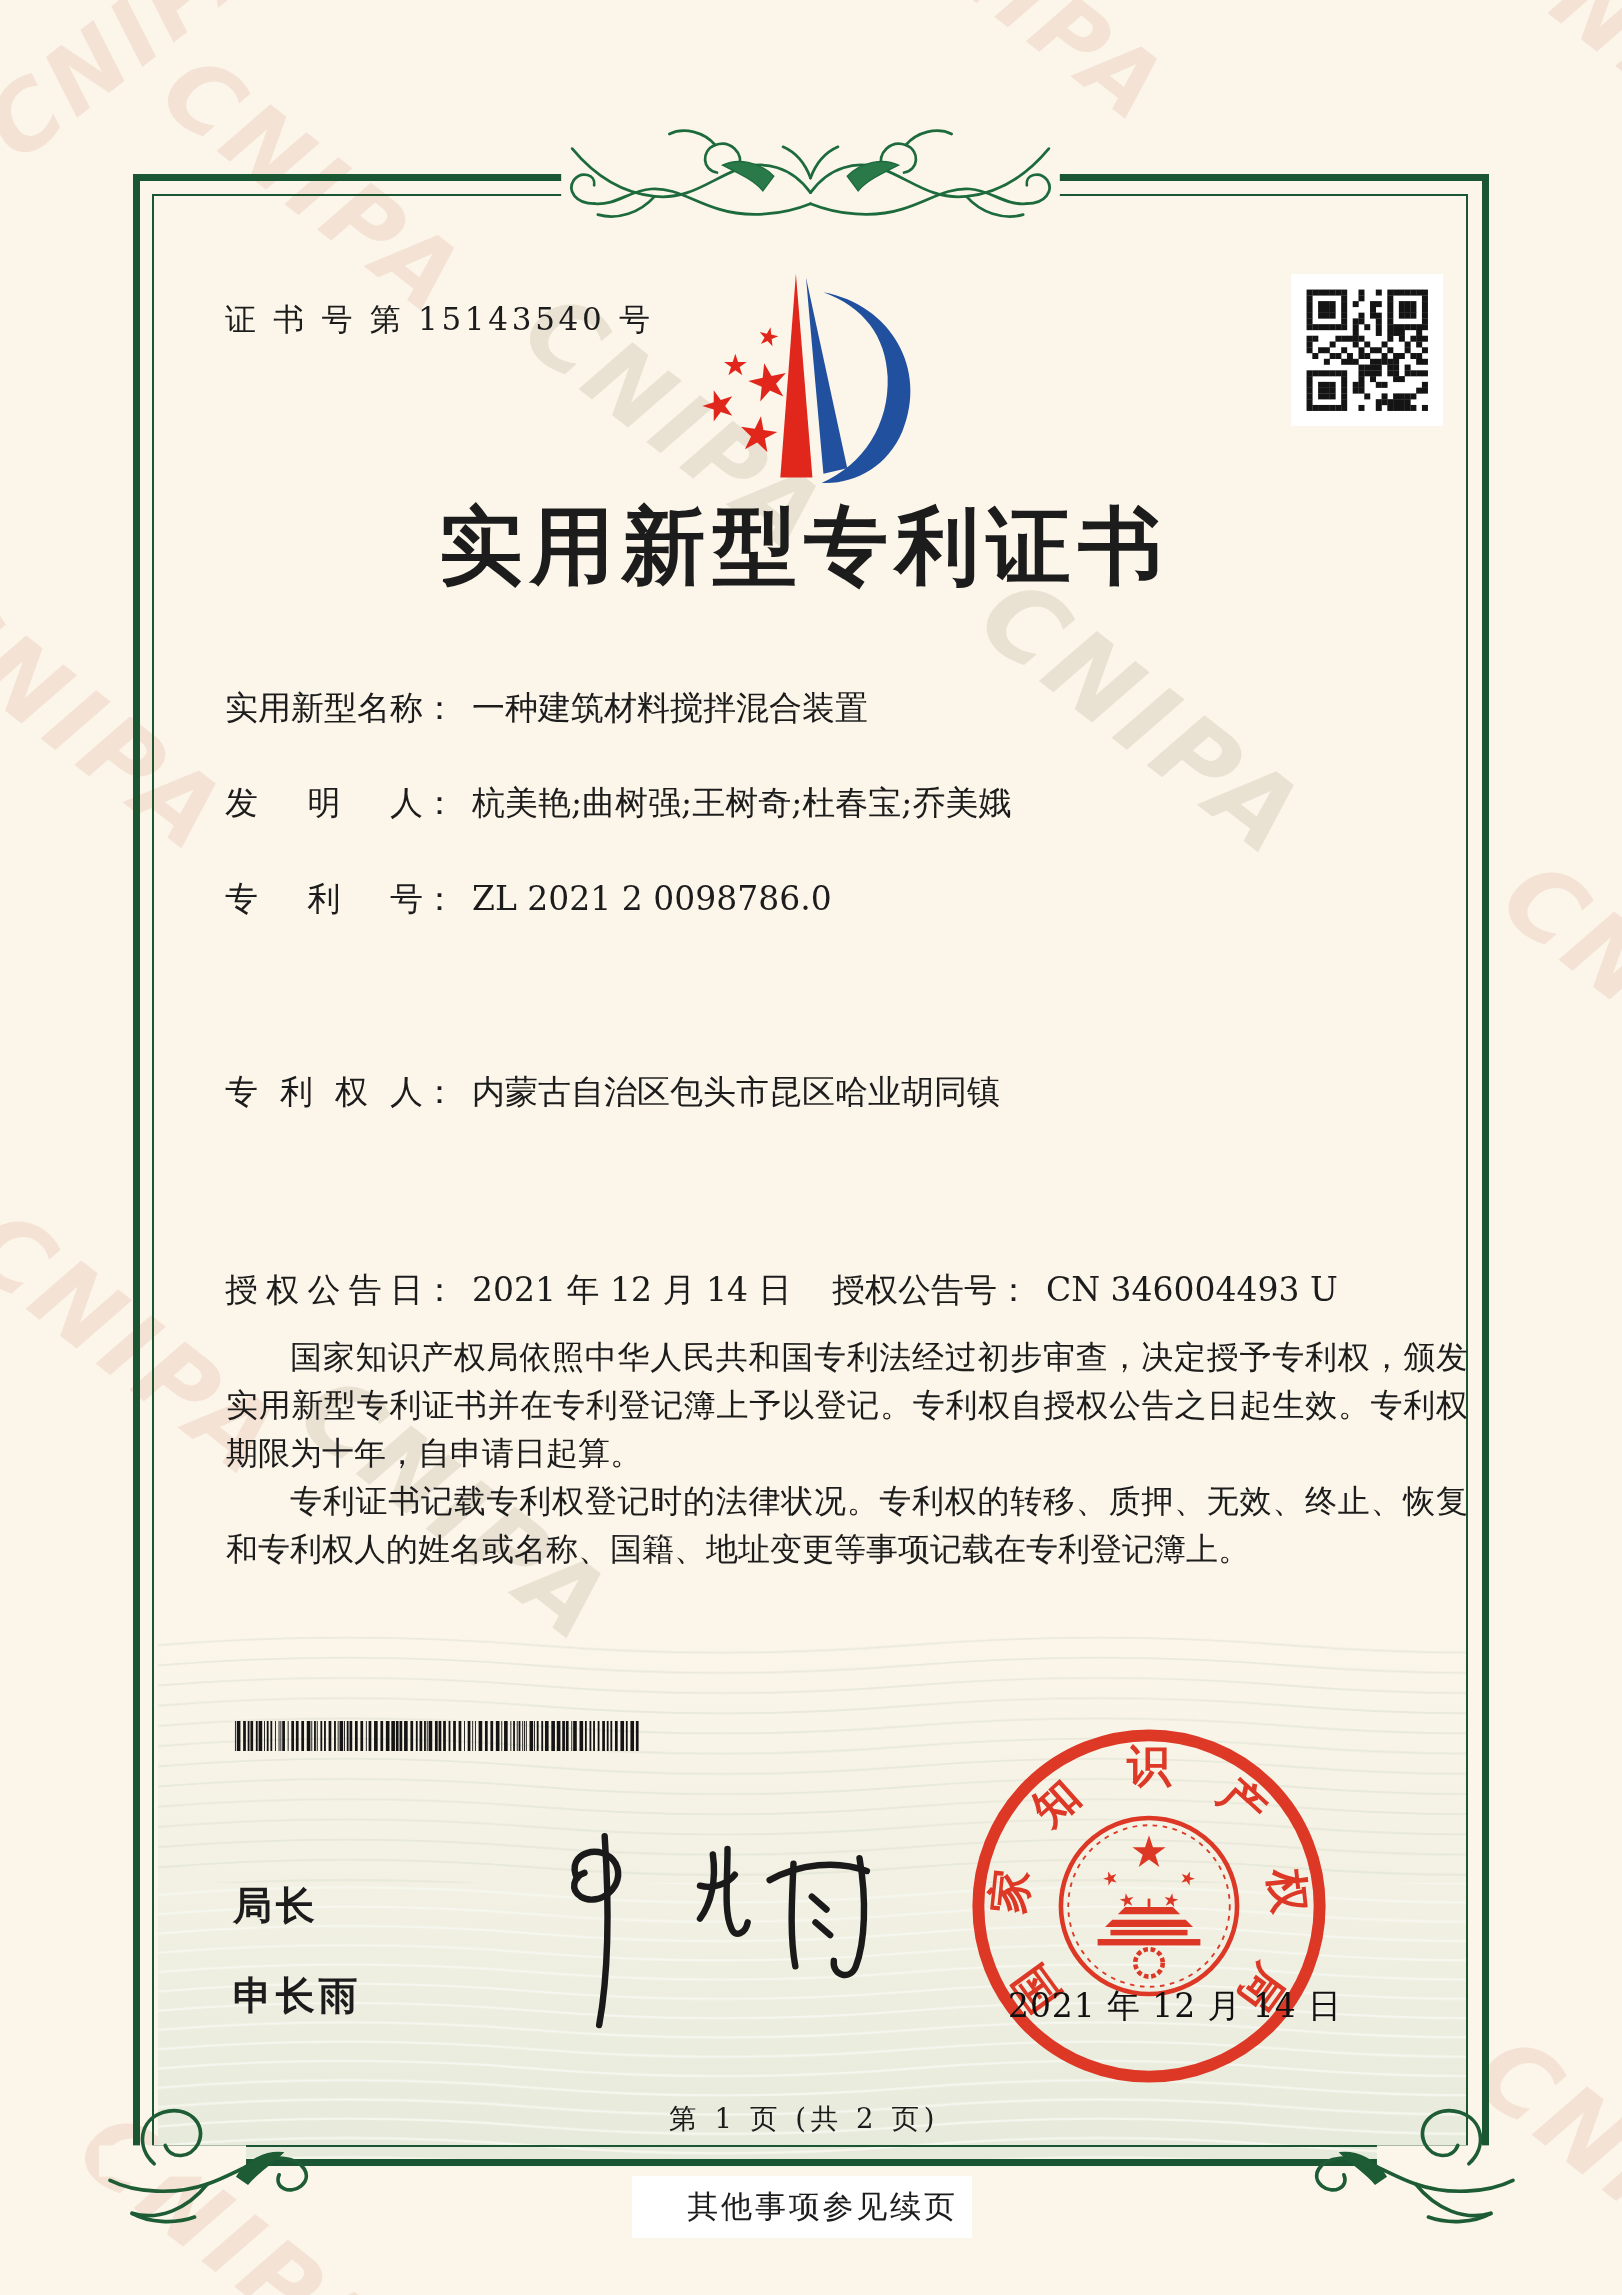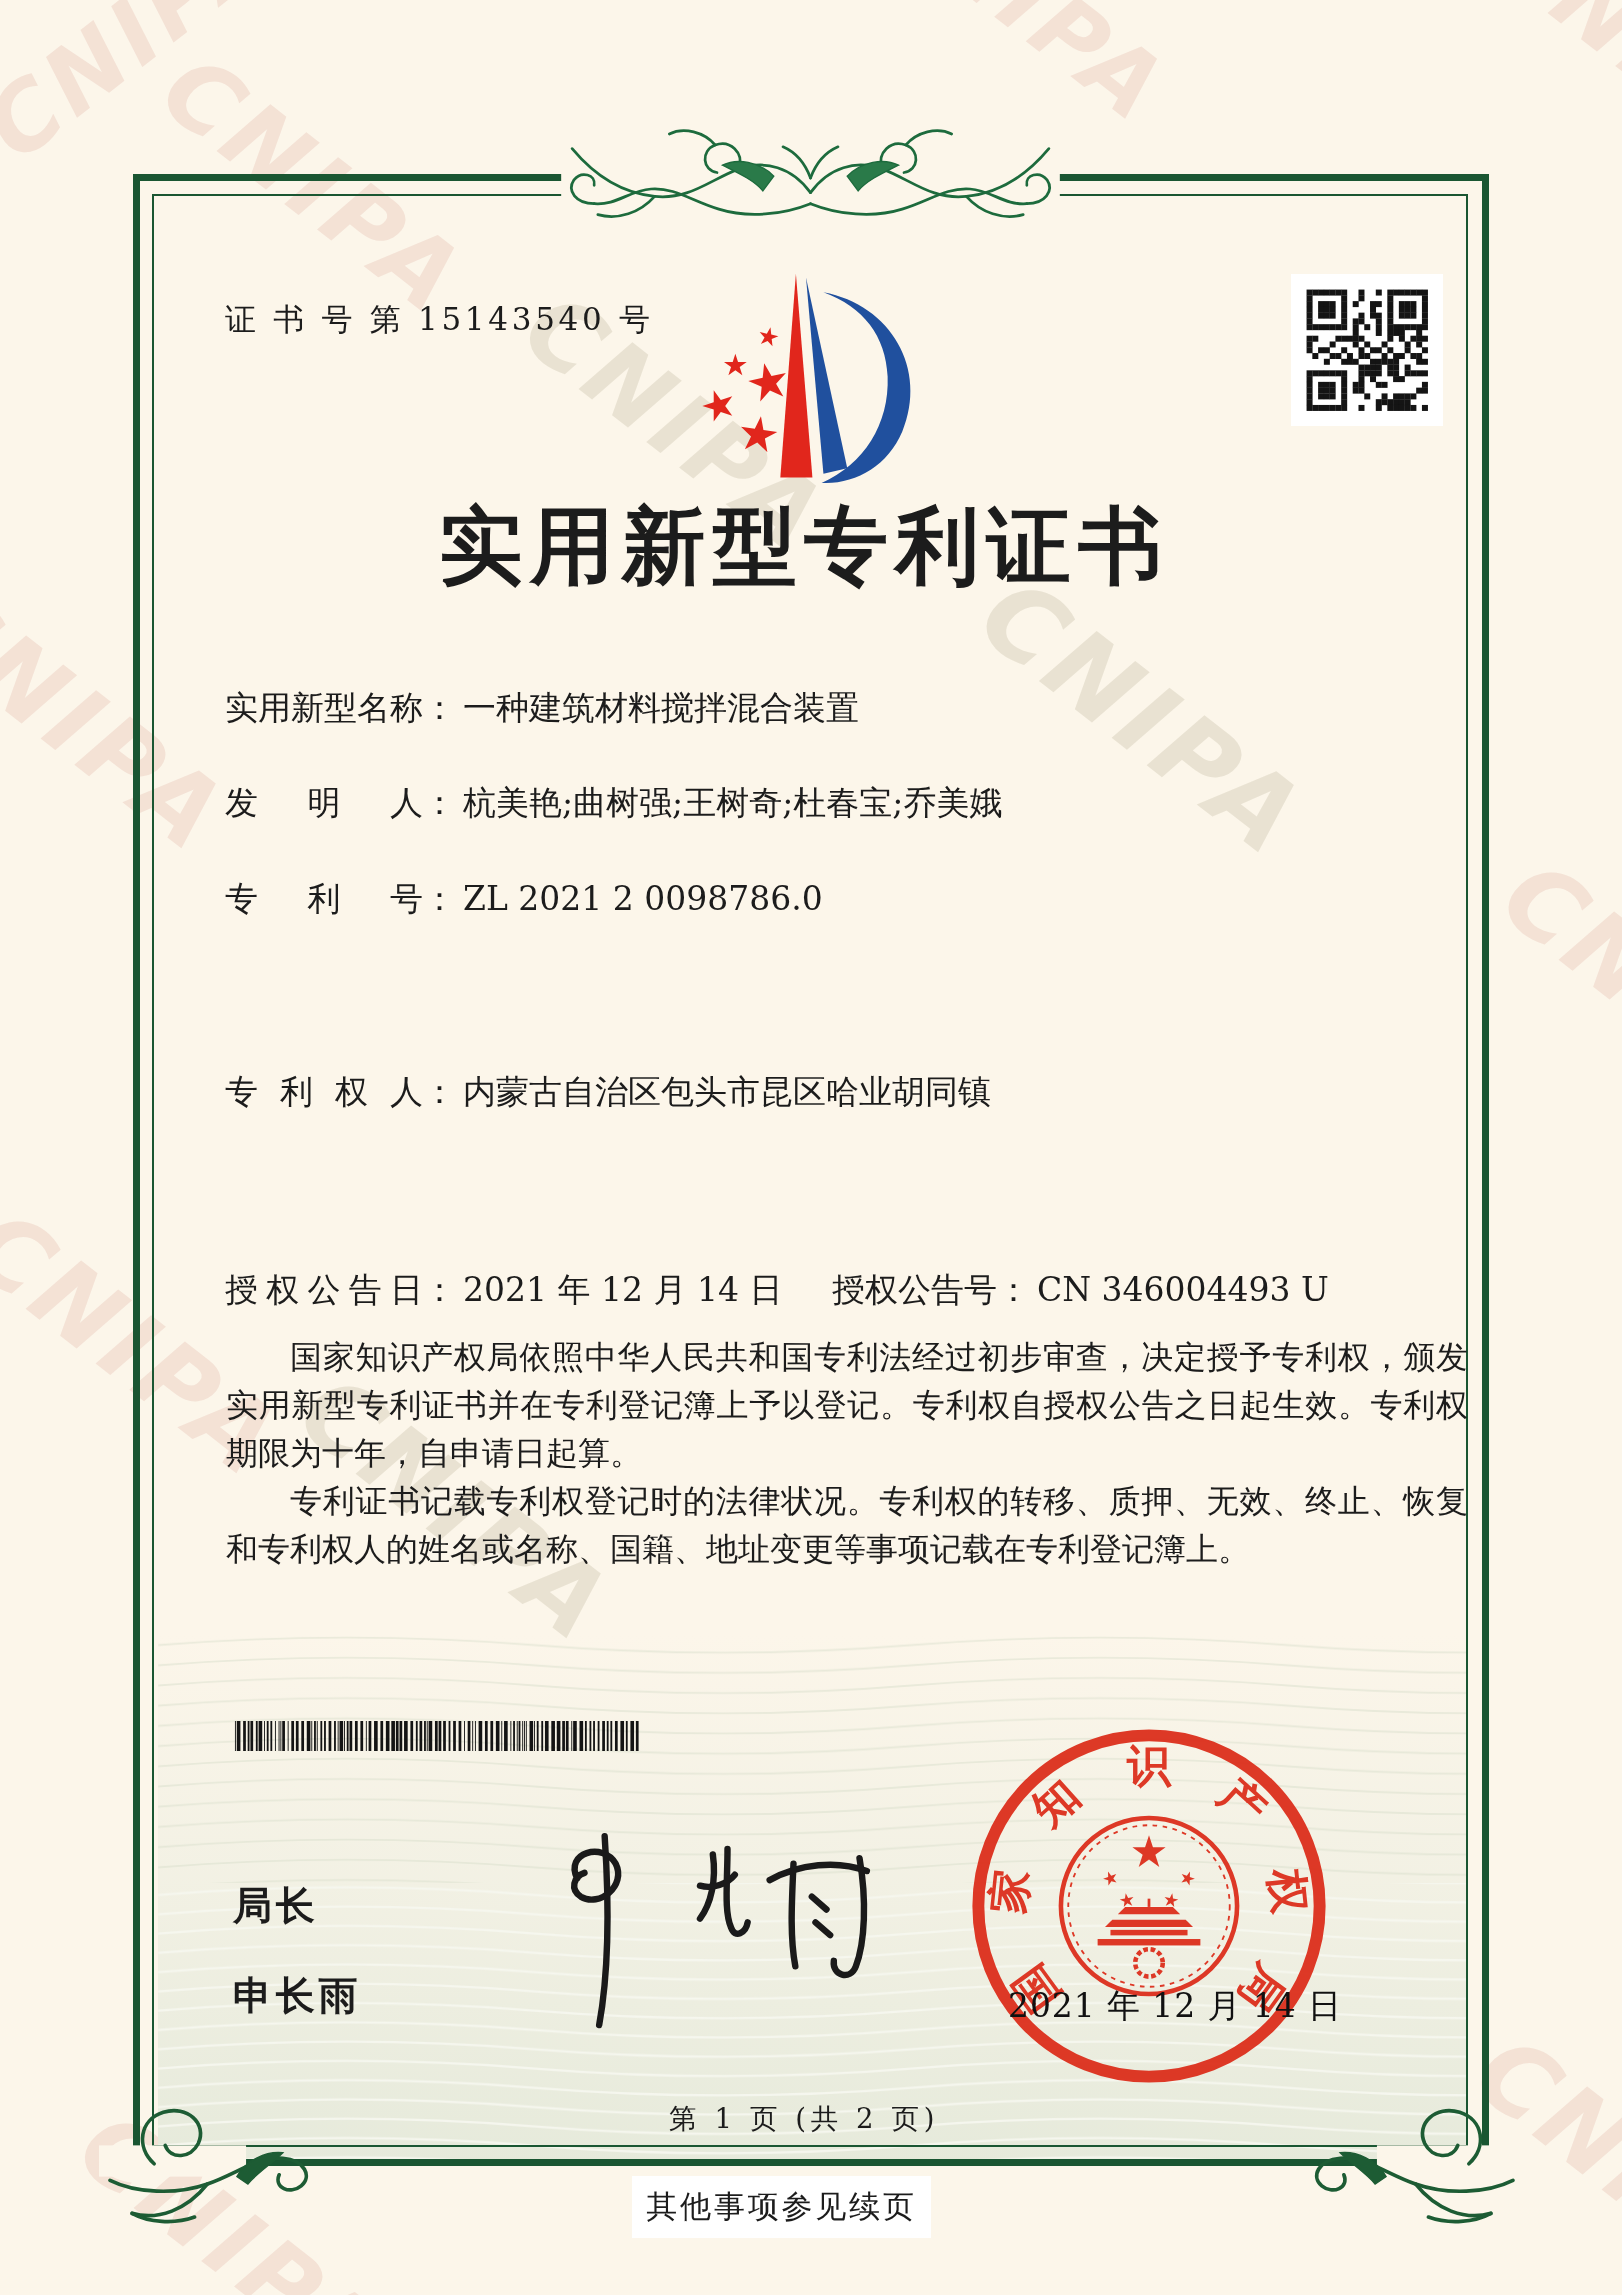--- a/index.html
+++ b/index.html
@@ -19,35 +19,35 @@
   .waveband{left:158px;top:1635px;width:1310px;height:529px;z-index:1;
      background:linear-gradient(180deg,rgba(231,235,221,0) 0%,rgba(231,235,221,.45) 45%,#e6eadb 100%);}
   
   .certno{left:225px;top:299px;font-size:31px;letter-spacing:3.7px;z-index:4;white-space:nowrap;}
   .title{left:133px;top:490px;width:1342px;text-align:center;font-size:84px;font-weight:bold;
          letter-spacing:7.3px;z-index:4;white-space:nowrap;}
   
   .row{position:absolute;left:225px;font-size:33px;line-height:42px;z-index:4;white-space:nowrap;}
   .jlabel{display:inline-block;width:198px;text-align:justify;text-align-last:justify;vertical-align:top;}
   .colon{display:inline-block;vertical-align:top;}
-  .val{display:inline-block;vertical-align:top;margin-left:7px;}
+  .val{display:inline-block;vertical-align:top;margin-left:16px;}
   .addr-val{white-space:normal;width:1029px;line-height:51px;}
   .grant2{position:absolute;left:607px;top:0;}
   
   .paras{left:226px;top:1333px;width:1242px;font-size:32px;line-height:48px;text-align:justify;z-index:4;}
   .paras p{margin:0;text-indent:2em;}
   
   .dirlabel{left:233px;font-family:"DejaVu Sans","Liberation Sans",sans-serif;font-weight:600;
             font-size:39px;z-index:5;letter-spacing:3.7px;}
   
   .sealdate{left:1008px;top:1984px;width:294px;text-align:center;font-size:33px;z-index:6;
             letter-spacing:0.9px;color:#111;white-space:nowrap;}
   .footerpage{left:133px;top:2101px;width:1342px;text-align:center;font-size:27.5px;letter-spacing:4.6px;z-index:4;}
   .contbox{left:632px;top:2176px;width:299px;height:62px;background:#ffffff;z-index:4;
-           display:flex;align-items:center;justify-content:center;font-size:31px;letter-spacing:2.8px;}
+           display:flex;align-items:center;justify-content:center;font-size:31px;letter-spacing:2.8px;padding-left:41px;}
   svg{display:block;}
 </style>
 </head>
 <body>
 
 <div class="page">
 
   <div id="wm-layer">
       <div class="wm p" style="left: -37px; top: -18.4px; font-size: 92px; transform: rotate(-38deg);">CNIPA</div>
       <div class="wm p" style="left: 138px; top: 129px; font-size: 96px; transform: rotate(38deg);">CNIPA</div>

